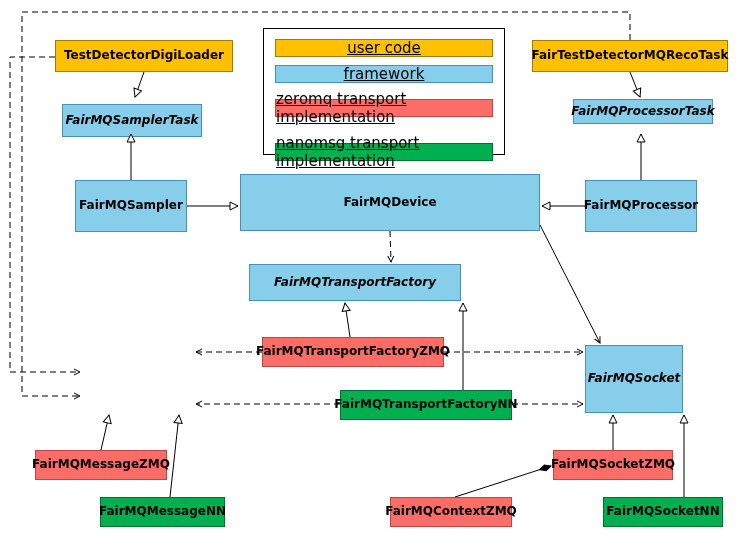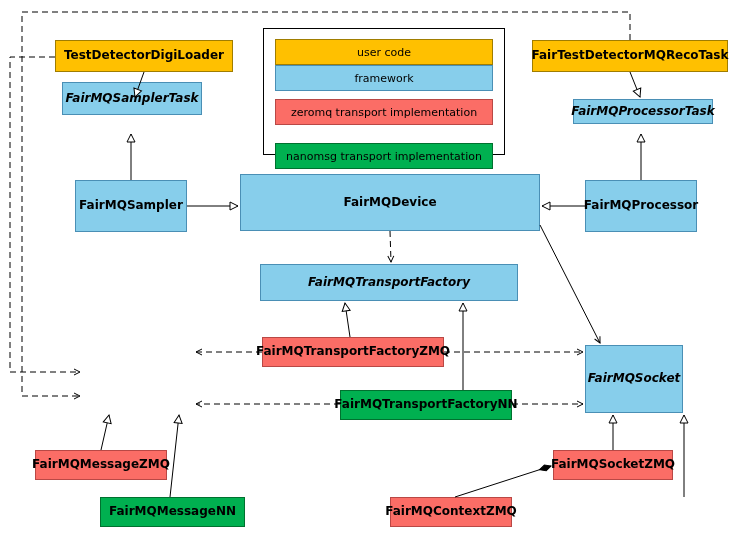--- a/index.html
+++ b/index.html
@@ -17,23 +17,23 @@
   .node.user{background:var(--c-user,#ffc000);border-color:#a07d00;}
   .node.framework{background:var(--c-framework,#87ceeb);border-color:#4a8fb5;}
   .node.zmq{background:var(--c-zmq,#fb6d66);border-color:#b94845;}
   .node.nn{background:var(--c-nn,#00b050);border-color:#00712f;}
   .node.abstract{font-style:italic;}
   .legend{
     position:absolute;left:263px;top:28px;width:242px;height:127px;
     background:#ffffff;border:1px solid #000;box-sizing:border-box;
   }
   .legend-bar{
-    position:absolute;left:11px;width:218px;height:26px;
+    position:absolute;left:11px;width:218px;height:18px;
     display:flex;align-items:center;justify-content:center;
-    font-size:11px;color:#000;border:1px solid #000;box-sizing:border-box;
+    font-size:15px;color:#000;border:1px solid #000;box-sizing:border-box;text-decoration:underline;
   }
   .legend-bar.user{background:var(--c-user,#ffc000);border-color:#a07d00;}
   .legend-bar.framework{background:var(--c-framework,#87ceeb);border-color:#4a8fb5;}
   .legend-bar.zmq{background:var(--c-zmq,#fb6d66);border-color:#b94845;}
   .legend-bar.nn{background:var(--c-nn,#00b050);border-color:#00712f;}
   svg.edges{position:absolute;left:0;top:0;width:748px;height:549px;pointer-events:none;}
   svg.edges line, svg.edges polyline{stroke:#000;stroke-width:1;fill:none;}
   .dashed{stroke-dasharray:6 4;}
 </style>
 </head>
@@ -43,33 +43,34 @@
 
   <div class="legend">
     <div class="legend-bar user" style="top:10px;">user code</div>
     <div class="legend-bar framework" style="top:36px;">framework</div>
     <div class="legend-bar zmq" style="top:70px;">zeromq transport implementation</div>
     <div class="legend-bar nn" style="top:100px;margin-top:14px;">nanomsg transport implementation</div>
   </div>
 
   <div class="node user" style="left:55px;top:40px;width:178px;height:32px;">TestDetectorDigiLoader</div>
   <div class="node user" style="left:532px;top:40px;width:196px;height:32px;">FairTestDetectorMQRecoTask</div>
-  <div class="node framework abstract" style="left:62px;top:82px;width:140px;height:33px;">FairMQSamplerTask</div>
+  <div class="node framework abstract" style="left:62px;top:104px;width:140px;height:33px;">FairMQSamplerTask</div>
   <div class="node framework abstract" style="left:573px;top:99px;width:140px;height:25px;">FairMQProcessorTask</div>
   <div class="node framework" style="left:240px;top:174px;width:300px;height:57px;">FairMQDevice</div>
   <div class="node framework" style="left:75px;top:180px;width:112px;height:52px;">FairMQSampler</div>
   <div class="node framework" style="left:585px;top:180px;width:112px;height:52px;">FairMQProcessor</div>
-  <div class="node framework abstract" style="left:260px;top:264px;width:258px;height:37px;font-style:italic;">FairMQTransportFactory</div>
+  <div class="node framework abstract" style="left:249px;top:264px;width:212px;height:37px;font-style:italic;">FairMQTransportFactory</div>
   <div class="node zmq" style="left:262px;top:337px;width:182px;height:30px;">FairMQTransportFactoryZMQ</div>
   <div class="node nn" style="left:340px;top:390px;width:172px;height:30px;">FairMQTransportFactoryNN</div>
   <div class="node framework abstract" style="left:585px;top:345px;width:98px;height:68px;">FairMQSocket</div>
   <div class="node zmq" style="left:35px;top:450px;width:132px;height:30px;">FairMQMessageZMQ</div>
-  <div class="node nn" style="left:100px;top:497px;width:145px;height:30px;text-align:center;">FairMQMessageNN</div>
+  <div class="node nn" style="left:100px;top:497px;width:125px;height:30px;text-align:center;">FairMQMessageNN</div>
   <div class="node zmq" style="left:553px;top:450px;width:120px;height:30px;">FairMQSocketZMQ</div>
   <div class="node zmq" style="left:390px;top:497px;width:122px;height:30px;">FairMQContextZMQ</div>
+  <div class="node nn" style="left:603px;top:497px;width:120px;height:30px;">FairMQSocketNN</div>
 
   <svg class="edges">
     <defs>
       <marker id="tri" markerWidth="11" markerHeight="11" refX="9" refY="5" orient="auto">
         <path d="M1,1 L9,5 L1,9 Z" fill="#ffffff" stroke="#000000"></path>
       </marker>
       <marker id="varrow" markerWidth="9" markerHeight="9" refX="7" refY="4" orient="auto">
         <path d="M1,1 L7,4 L1,7" fill="none" stroke="#000000"></path>
       </marker>
       <marker id="diamondm" markerWidth="15" markerHeight="9" refX="13" refY="4" orient="auto">

